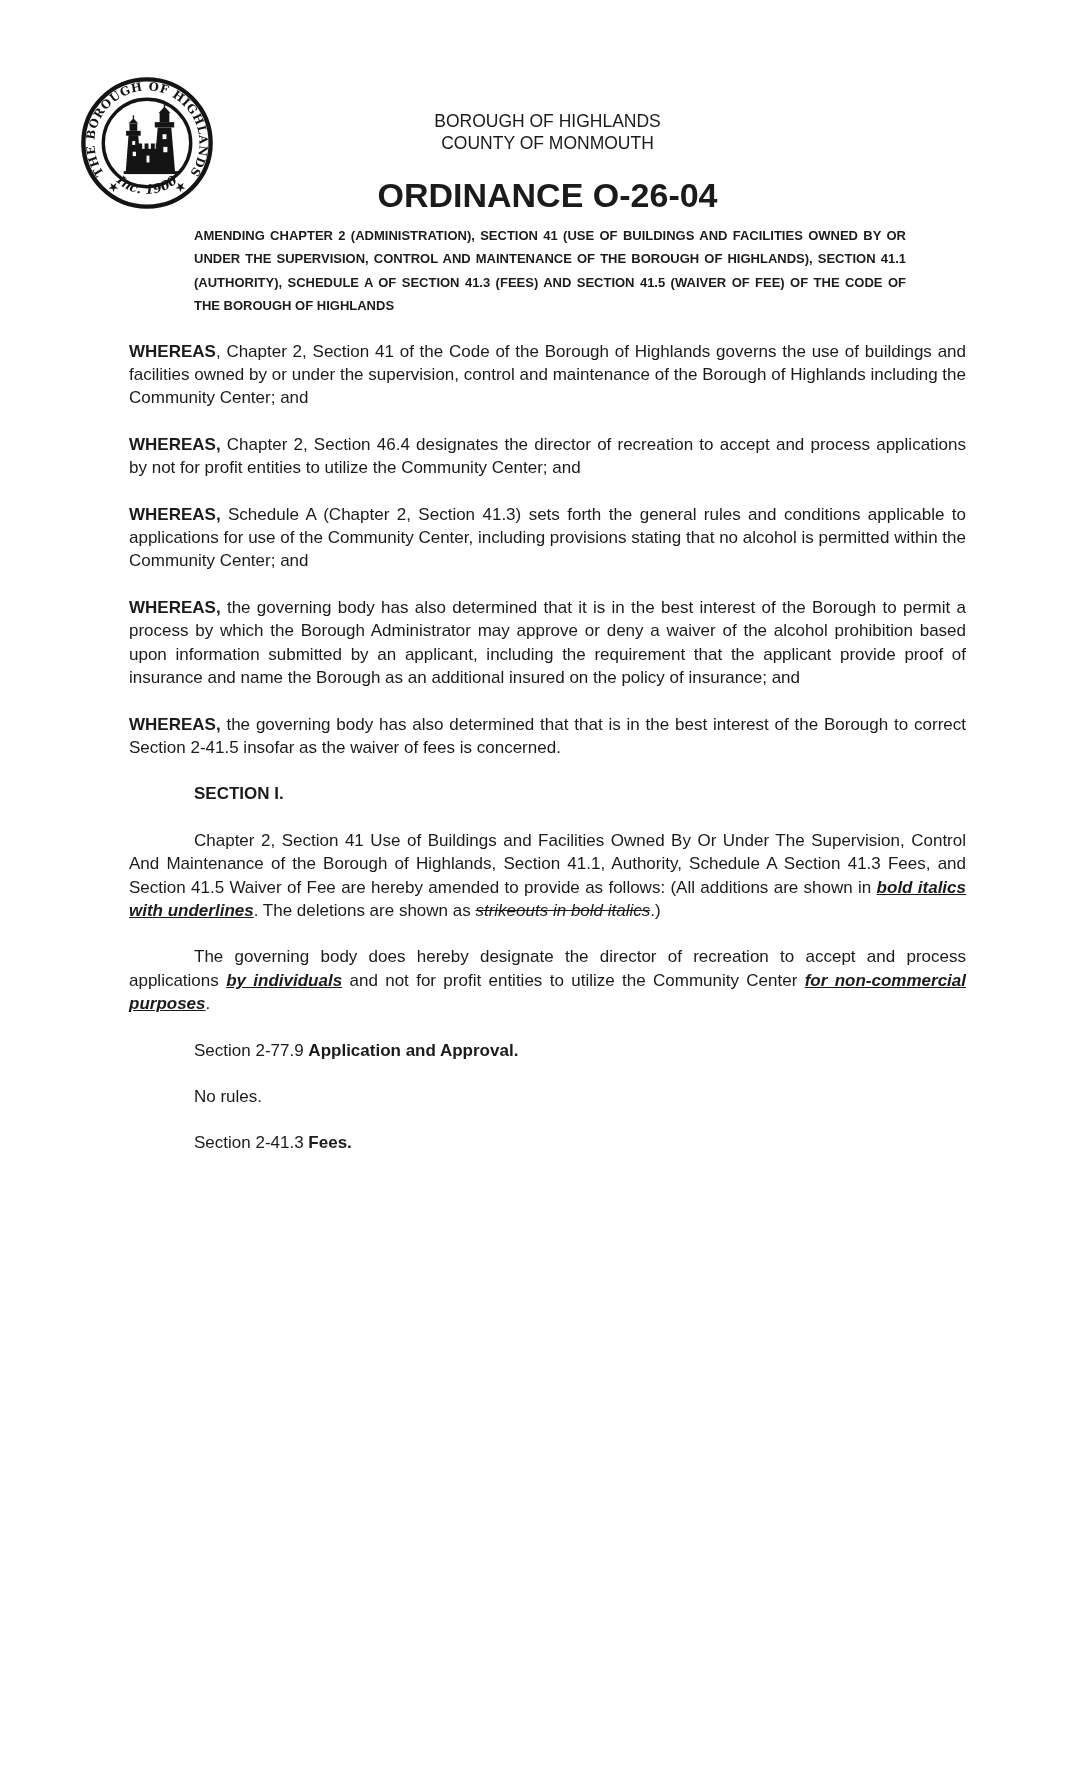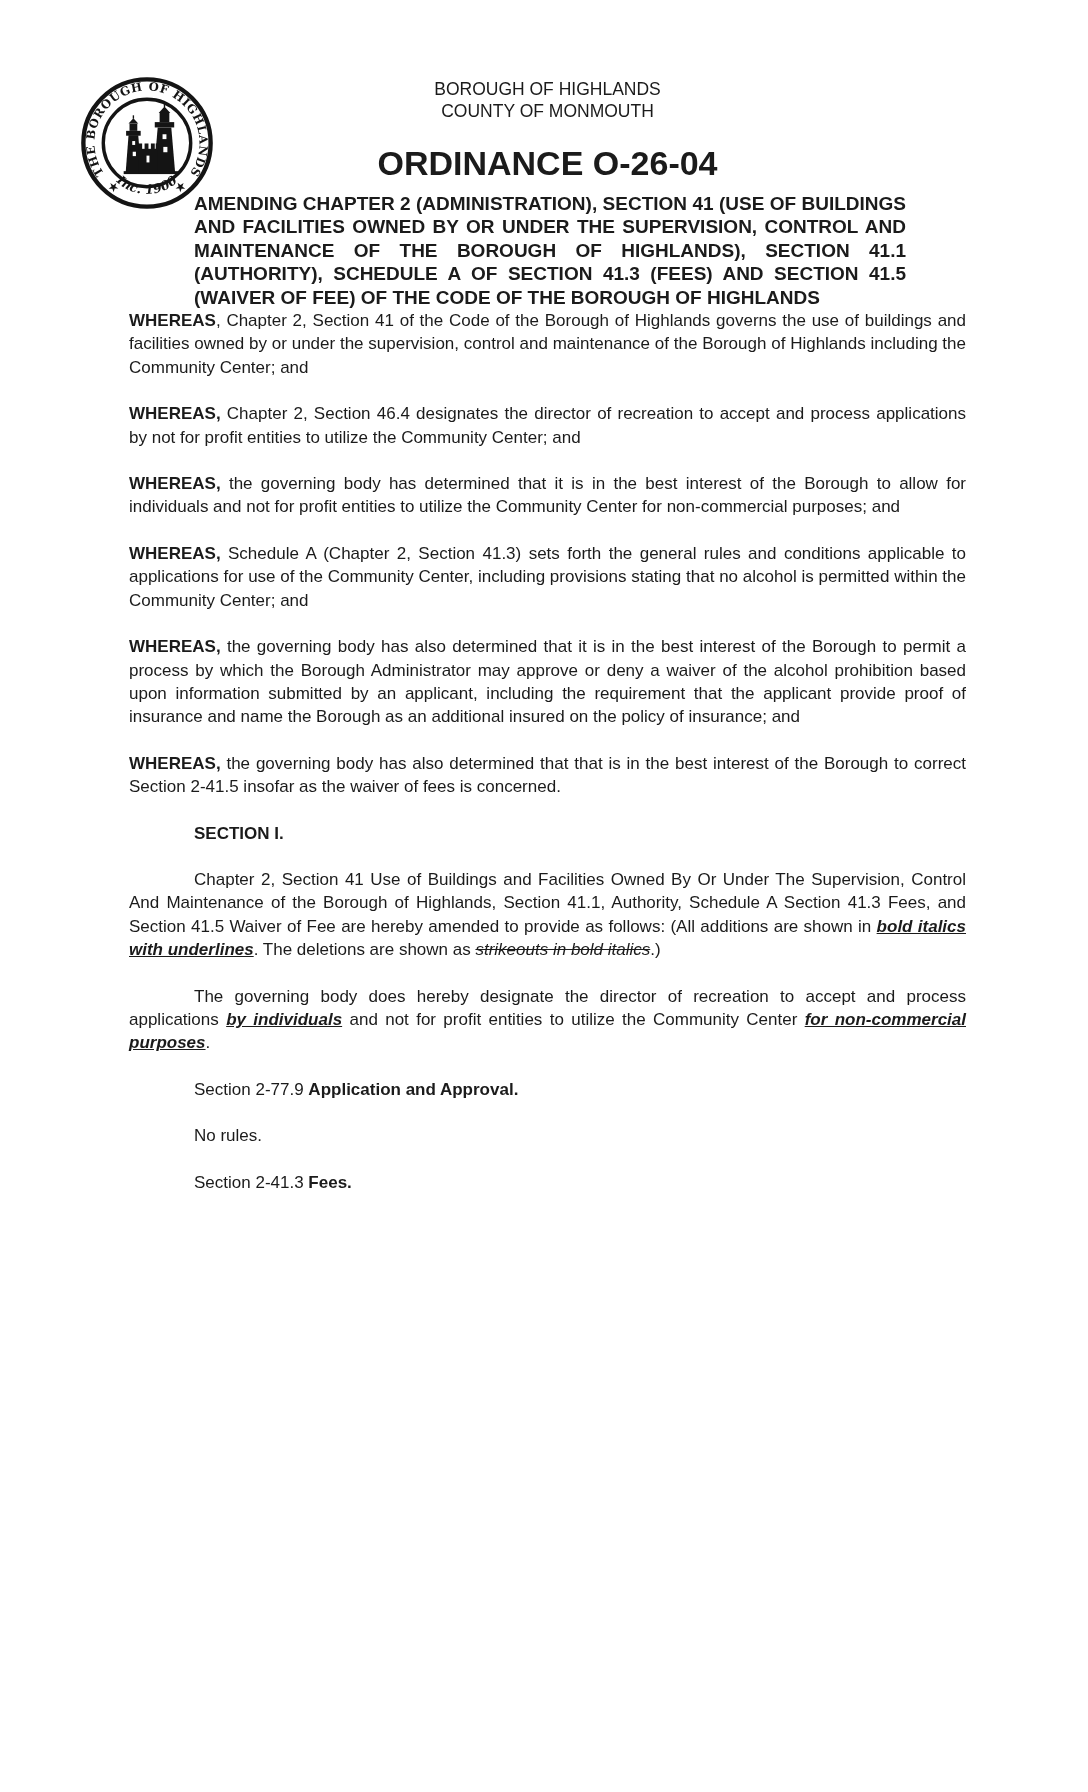--- a/index.html
+++ b/index.html
@@ -17,40 +17,41 @@
     position: absolute;
     left: 79px;
     top: 75px;
     width: 136px;
     height: 136px;
   }
   .content {
     padding: 0 122px 0 129px;
   }
   .header-block {
-    padding-top: 78px;
+    padding-top: 110px;
     text-align: center;
     font-size: 17.5px;
     line-height: 22px;
   }
   .ordinance-title {
     margin-top: 20px;
     text-align: center;
     font-size: 34px;
     font-weight: bold;
     line-height: 42px;
   }
   .title-block {
     margin: 8px 60px 0 65px;
     font-weight: bold;
-    font-size: 19px;
+    font-size: 13px;
     line-height: 23.4px;
     text-align: justify;
   }
   .body-paragraphs {
+    margin-top: 22px;
     font-size: 17px;
     line-height: 23.4px;
   }
   .para {
     margin: 0 0 23px 0;
     text-align: justify;
   }
   .para.indent { text-indent: 65px; }
   .run-r { font-weight: normal; }
   .run-b { font-weight: bold; }
@@ -115,21 +116,20 @@
       <div>COUNTY OF MONMOUTH</div>
     </div>
 
     <div class="ordinance-title">ORDINANCE O-26-04</div>
 
     <div class="title-block">AMENDING CHAPTER 2 (ADMINISTRATION), SECTION 41 (USE OF BUILDINGS AND FACILITIES OWNED BY OR UNDER THE SUPERVISION, CONTROL AND MAINTENANCE OF THE BOROUGH OF HIGHLANDS), SECTION 41.1 (AUTHORITY), SCHEDULE A OF SECTION 41.3 (FEES) AND SECTION 41.5 (WAIVER OF FEE) OF THE CODE OF THE BOROUGH OF HIGHLANDS</div>
 
     <div class="body-paragraphs">
         <p class="para"><span class="run-b">WHEREAS</span><span class="run-r">, Chapter 2, Section 41 of the Code of the Borough of Highlands governs the use of buildings and facilities owned by or under the supervision, control and maintenance of the Borough of Highlands including the Community Center; and</span></p>
         <p class="para"><span class="run-b">WHEREAS, </span><span class="run-r">Chapter 2, Section 46.4 designates the director of recreation to accept and process applications by not for profit entities to utilize the Community Center; and</span></p>
-        <p class="para"><span class="run-b">WHEREAS, </span><span class="run-r">the governing body has determined that it is in the best interest of the Borough to allow for individuals and not for profit entities to utilize the Community Center for non-commercial purposes; and</span></p>
         <p class="para"><span class="run-b">WHEREAS, </span><span class="run-r">Schedule A (Chapter 2, Section 41.3) sets forth the general rules and conditions applicable to applications for use of the Community Center, including provisions stating that no alcohol is permitted within the Community Center; and</span></p>
         <p class="para"><span class="run-b">WHEREAS, </span><span class="run-r">the governing body has also determined that it is in the best interest of the Borough to permit a process by which the Borough Administrator may approve or deny a waiver of the alcohol prohibition based upon information submitted by an applicant, including the requirement that the applicant provide proof of insurance and name the Borough as an additional insured on the policy of insurance; and</span></p>
         <p class="para"><span class="run-b">WHEREAS, </span><span class="run-r">the governing body has also determined that that is in the best interest of the Borough to correct Section 2-41.5 insofar as the waiver of fees is concerned.</span></p>
         <p class="para indent"><span class="run-b">SECTION I.</span></p>
         <p class="para indent"><span class="run-r">Chapter 2, Section 41 Use of Buildings and Facilities Owned By Or Under The Supervision, Control And Maintenance of the Borough of Highlands, Section 41.1, Authority, Schedule A Section 41.3 Fees, and Section 41.5 Waiver of Fee are hereby amended to provide as follows: (All additions are shown in </span><span class="run-biu">bold italics with underlines</span><span class="run-r">. The deletions are shown as </span><span class="run-bis">strikeouts in bold italics</span><span class="run-r">.)</span></p>
         <p class="para indent"><span class="run-r">The governing body does hereby designate the director of recreation to accept and process applications </span><span class="run-biu">by individuals</span><span class="run-r"> and not for profit entities to utilize the Community Center </span><span class="run-biu">for non-commercial purposes</span><span class="run-r">.</span></p>
         <p class="para indent"><span class="run-r">Section 2-77.9 </span><span class="run-b">Application and Approval.</span></p>
         <p class="para indent"><span class="run-r">No rules.</span></p>
         <p class="para indent"><span class="run-r">Section 2-41.3 </span><span class="run-b">Fees.</span></p>
       </div>

